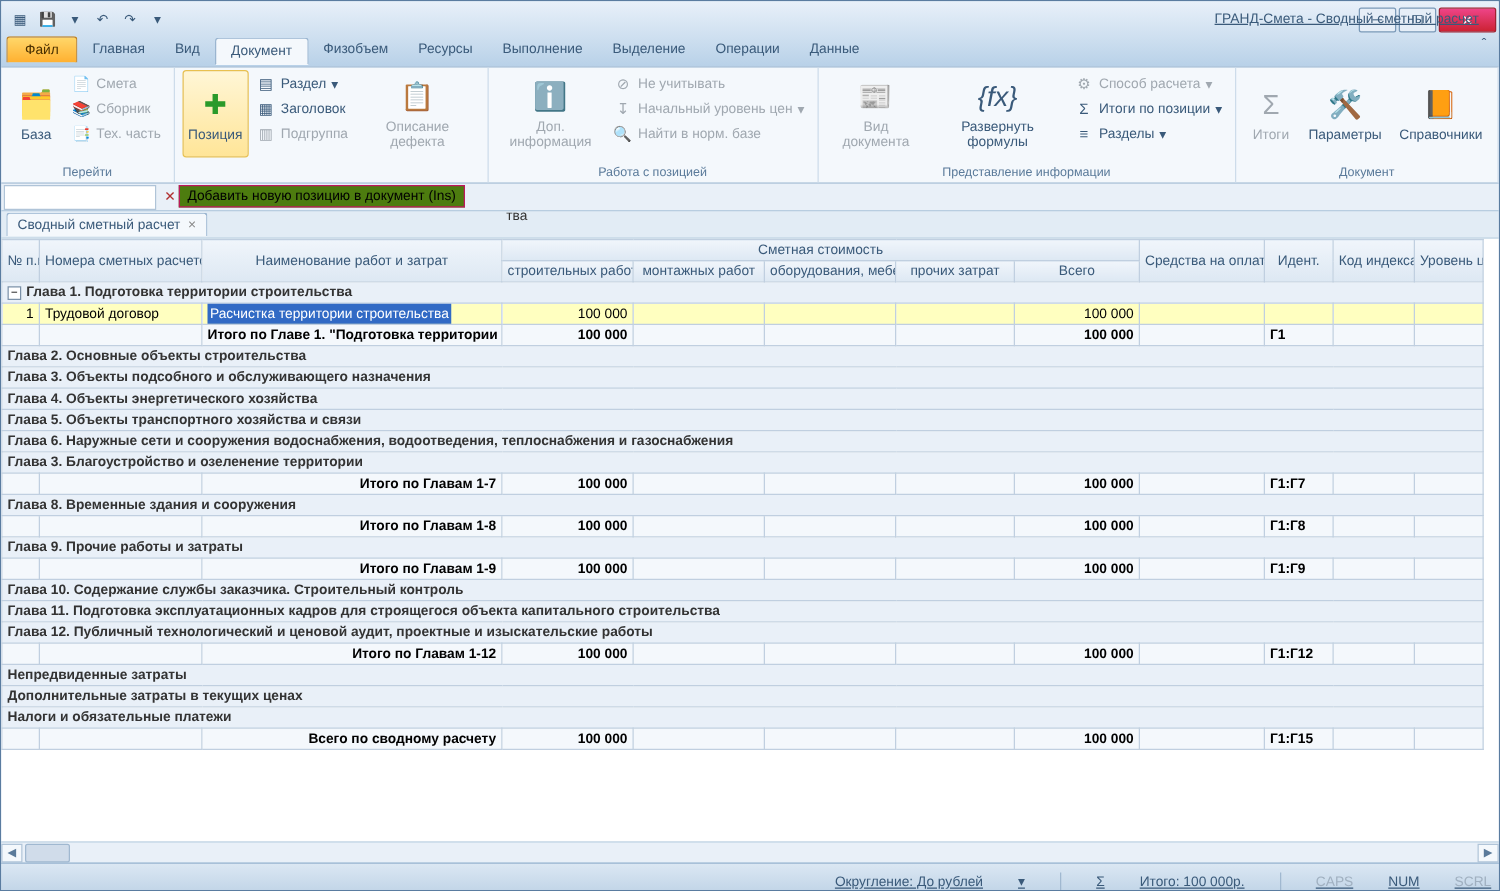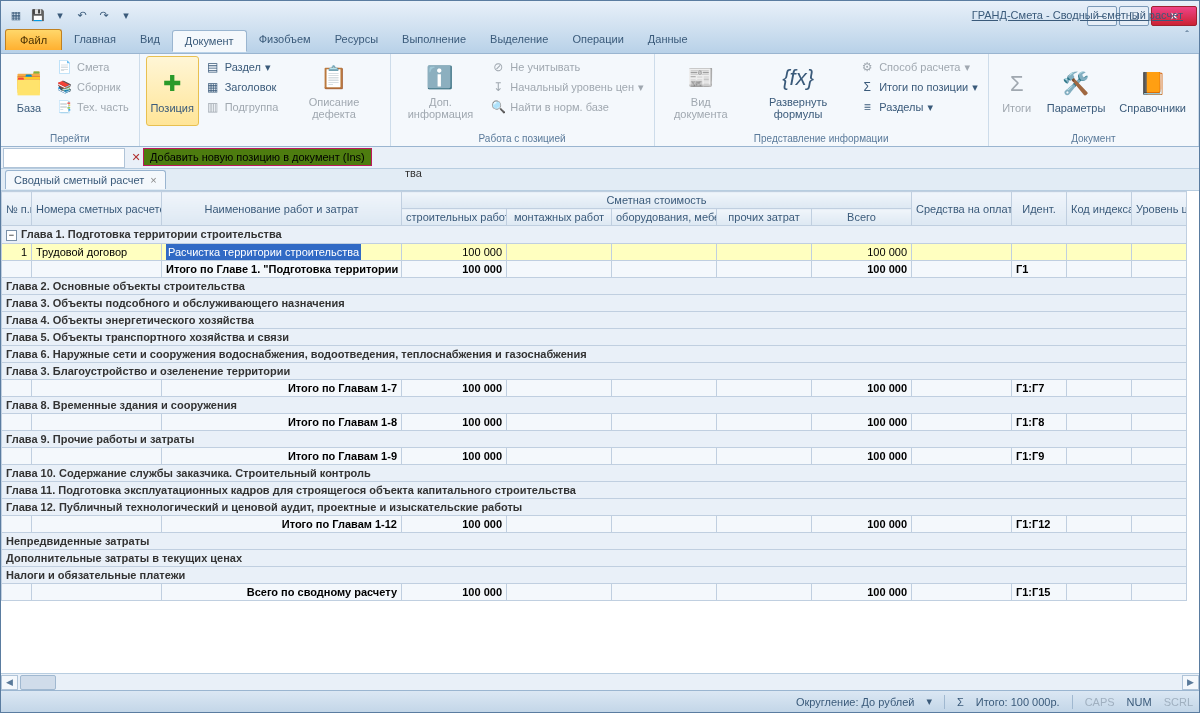--- a/index.html
+++ b/index.html
@@ -42,21 +42,21 @@
 tr.section td { background: #e9f0f8; font-weight: bold; color: #333; margin-left: 16px; }
 tr.total td { background: #f4f8fc; font-weight: bold; }
 tr.selected td { background: #ffffc0; }
 .num { text-align: right; }
 .rt { text-align: right; font-weight: bold; }
 .editing { background: #316ac5; color: #fff; padding: 16px 2px; }
 .treebox { display: inline-block; width: 11px; height: 11px; border: 1px solid #7a90a8; text-align: center; line-height: 9px; font-size: 9px; margin-right: 4px; background: #fff; color: #555; }
 .hscroll { height: 17px; background: #e9f0f8; border-top: 1px solid #b8cde0; display: flex; align-items: center; }
 .hscroll .arrow { width: 17px; height: 15px; border: 1px solid #b0c4d8; background: #f4f8fc; display: flex; align-items: center; justify-content: center; color: #5a7a9a; font-size: 9px; }
 .hscroll .thumb { width: 36px; height: 15px; background: #d0dcea; border: 1px solid #a0b8d0; margin-left: 2px; border-radius: 2px; }
-.statusbar { height: 22px; background: linear-gradient(#dbe7f3, #c3d6e8); border-top: 1px solid #9ab5d0; display: flex; align-items: center; padding: 0 6px; color: #3a5a7a; gap: 12px; justify-content: flex-end; }
+.statusbar { height: 22px; background: linear-gradient(#dbe7f3, #c3d6e8); border-top: 1px solid #9ab5d0; display: flex; align-items: flex-end; padding: 0 6px; color: #3a5a7a; gap: 28px; justify-content: flex-end; text-decoration: underline; }
 .statusbar .sep { width: 1px; height: 14px; background: #a0b8d0; }
 .dim { color: #a0b0c0; }
 </style>
 </head>
 <body>
 
 <div class="window">
   <div class="titlebar">
     <div class="qat">
       <span class="qbtn">▦</span>

